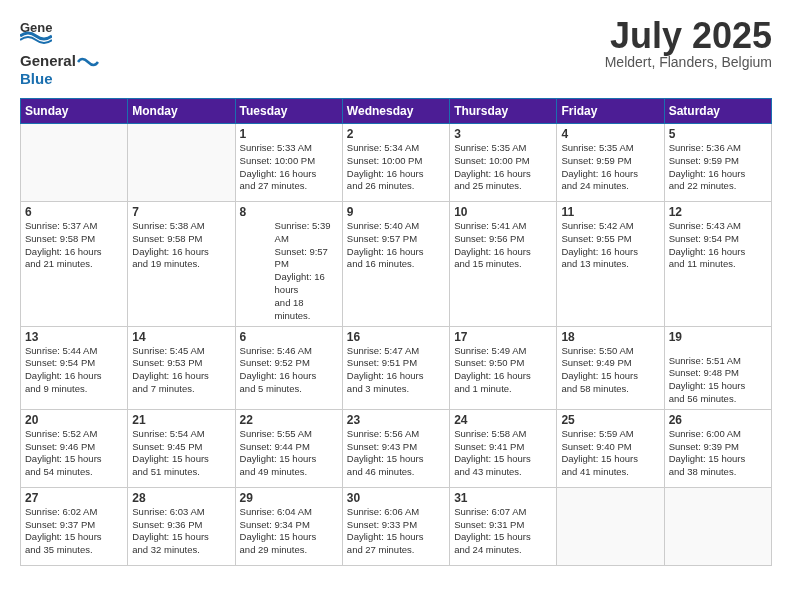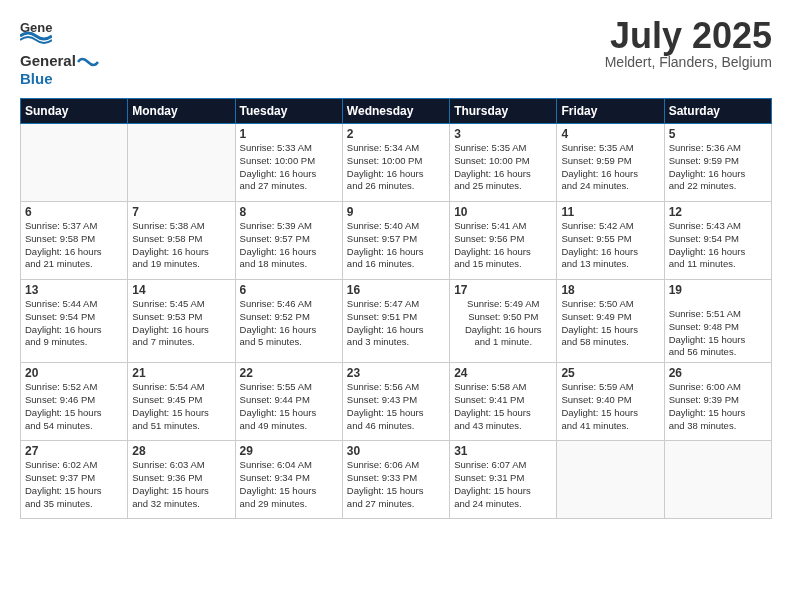--- a/index.html
+++ b/index.html
@@ -38,21 +38,21 @@
     }
     .location {
       font-size: 14px;
       color: #555;
     }
     .calendar {
       width: 100%;
       border-collapse: collapse;
     }
     .calendar th {
-      background-color: #0f172a;
+      background-color: #4c1d95;
       color: #fff;
       font-size: 12px;
       font-weight: bold;
       padding: 5px 4px;
       text-align: left;
       border: 1px solid #1a6faf;
     }
     .calendar td {
       border: 1px solid #ccc;
       vertical-align: top;
@@ -173,21 +173,21 @@
           </td>
           <td>
             <span class="day-number">7</span>
             <div class="day-info" style="white-space: pre-line;">Sunrise: 5:38 AM
 Sunset: 9:58 PM
 Daylight: 16 hours
 and 19 minutes.</div>
           </td>
           <td>
             <span class="day-number">8</span>
-            <div class="day-info" style="white-space: pre-line;">Sunrise: 5:39 AM
+            <div class="day-info" style="white-space: pre-line; margin-left: 35px;">Sunrise: 5:39 AM
 Sunset: 9:57 PM
 Daylight: 16 hours
 and 18 minutes.</div>
           </td>
           <td>
             <span class="day-number">9</span>
             <div class="day-info" style="white-space: pre-line;">Sunrise: 5:40 AM
 Sunset: 9:57 PM
 Daylight: 16 hours
 and 16 minutes.</div>
@@ -238,21 +238,21 @@
           </td>
           <td>
             <span class="day-number">16</span>
             <div class="day-info" style="white-space: pre-line;">Sunrise: 5:47 AM
 Sunset: 9:51 PM
 Daylight: 16 hours
 and 3 minutes.</div>
           </td>
           <td>
             <span class="day-number">17</span>
-            <div class="day-info" style="white-space: pre-line; text-align: center;">Sunrise: 5:49 AM
+            <div class="day-info" style="white-space: pre-line;">Sunrise: 5:49 AM
 Sunset: 9:50 PM
 Daylight: 16 hours
 and 1 minute.</div>
           </td>
           <td>
             <span class="day-number">18</span>
             <div class="day-info" style="white-space: pre-line;">Sunrise: 5:50 AM
 Sunset: 9:49 PM
 Daylight: 15 hours
 and 58 minutes.</div>

